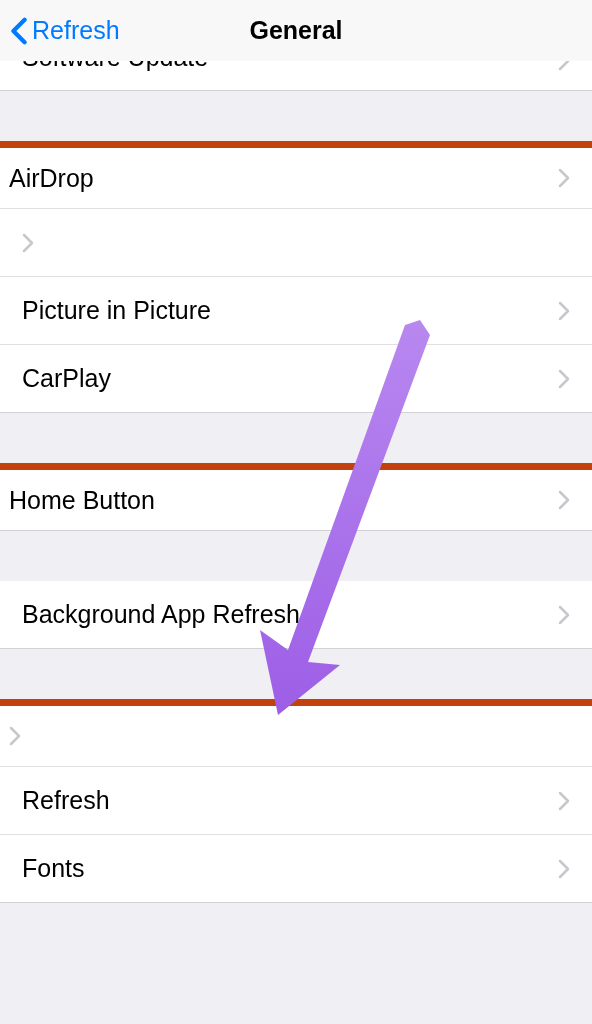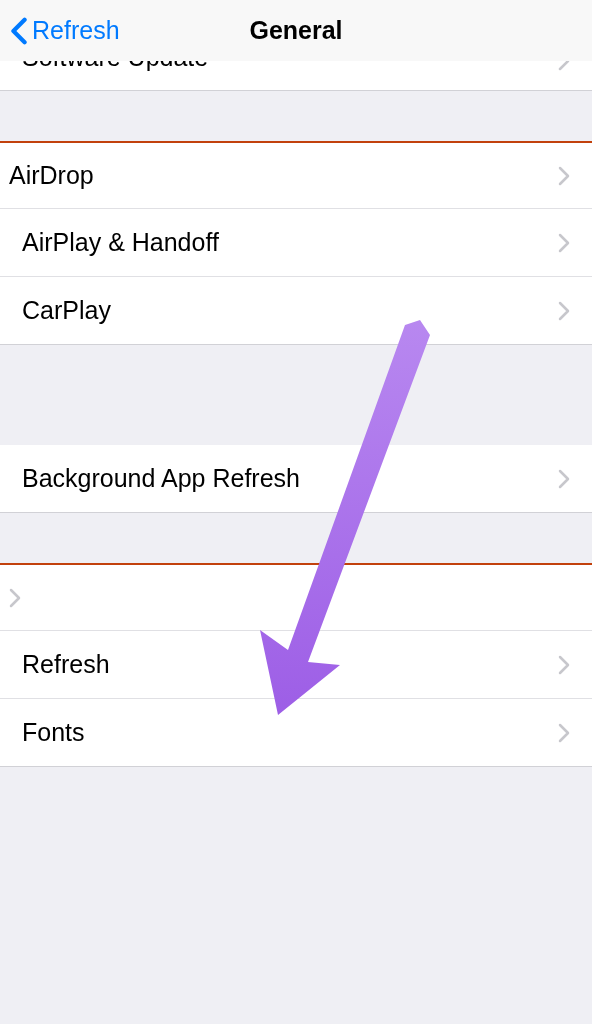--- a/index.html
+++ b/index.html
@@ -71,21 +71,21 @@
       background: #fff;
       height: 68px;
       padding: 0 22px;
       display: flex;
       align-items: center;
       justify-content: space-between;
       border-bottom: 1px solid #e0e0e4;
       cursor: pointer;
     }
     .row.first {
-      border-top: 2px solid #c2410c;
+      border-top: 7px solid #c2410c;
       padding-left: 9px;
     }
     .row.last {
       border-bottom: 1px solid #d1d1d6;
     }
     .row .label {
       font-size: 25px;
       color: #000;
     }
     .chevron {
@@ -123,34 +123,45 @@
 
   <div class="group-gap"></div>
 
   <div class="row first">
     <span class="label">AirDrop</span>
     <svg class="chevron" viewBox="0 0 12 20" fill="none">
         <path d="M2 2 L10 10 L2 18" stroke="#c7c7cc" stroke-width="2.5" stroke-linecap="round" stroke-linejoin="round"></path>
       </svg>
   </div>
   <div class="row">
-    <span class="label">AirPlay &amp; Handoff</span>
+    <svg class="chevron" viewBox="0 0 12 20" fill="none">
+        <path d="M2 2 L10 10 L2 18" stroke="#c7c7cc" stroke-width="2.5" stroke-linecap="round" stroke-linejoin="round"></path>
+      </svg>
+  </div>
+  <div class="row">
+    <span class="label">Picture in Picture</span>
     <svg class="chevron" viewBox="0 0 12 20" fill="none">
         <path d="M2 2 L10 10 L2 18" stroke="#c7c7cc" stroke-width="2.5" stroke-linecap="round" stroke-linejoin="round"></path>
       </svg>
   </div>
   <div class="row last">
     <span class="label">CarPlay</span>
     <svg class="chevron" viewBox="0 0 12 20" fill="none">
         <path d="M2 2 L10 10 L2 18" stroke="#c7c7cc" stroke-width="2.5" stroke-linecap="round" stroke-linejoin="round"></path>
       </svg>
   </div>
 
   <div class="group-gap"></div>
 
+  <div class="row first last">
+    <span class="label">Home Button</span>
+    <svg class="chevron" viewBox="0 0 12 20" fill="none">
+        <path d="M2 2 L10 10 L2 18" stroke="#c7c7cc" stroke-width="2.5" stroke-linecap="round" stroke-linejoin="round"></path>
+      </svg>
+  </div>
 
   <div class="group-gap"></div>
 
   <div class="row last">
     <span class="label">Background App Refresh</span>
     <svg class="chevron" viewBox="0 0 12 20" fill="none">
         <path d="M2 2 L10 10 L2 18" stroke="#c7c7cc" stroke-width="2.5" stroke-linecap="round" stroke-linejoin="round"></path>
       </svg>
   </div>
 

